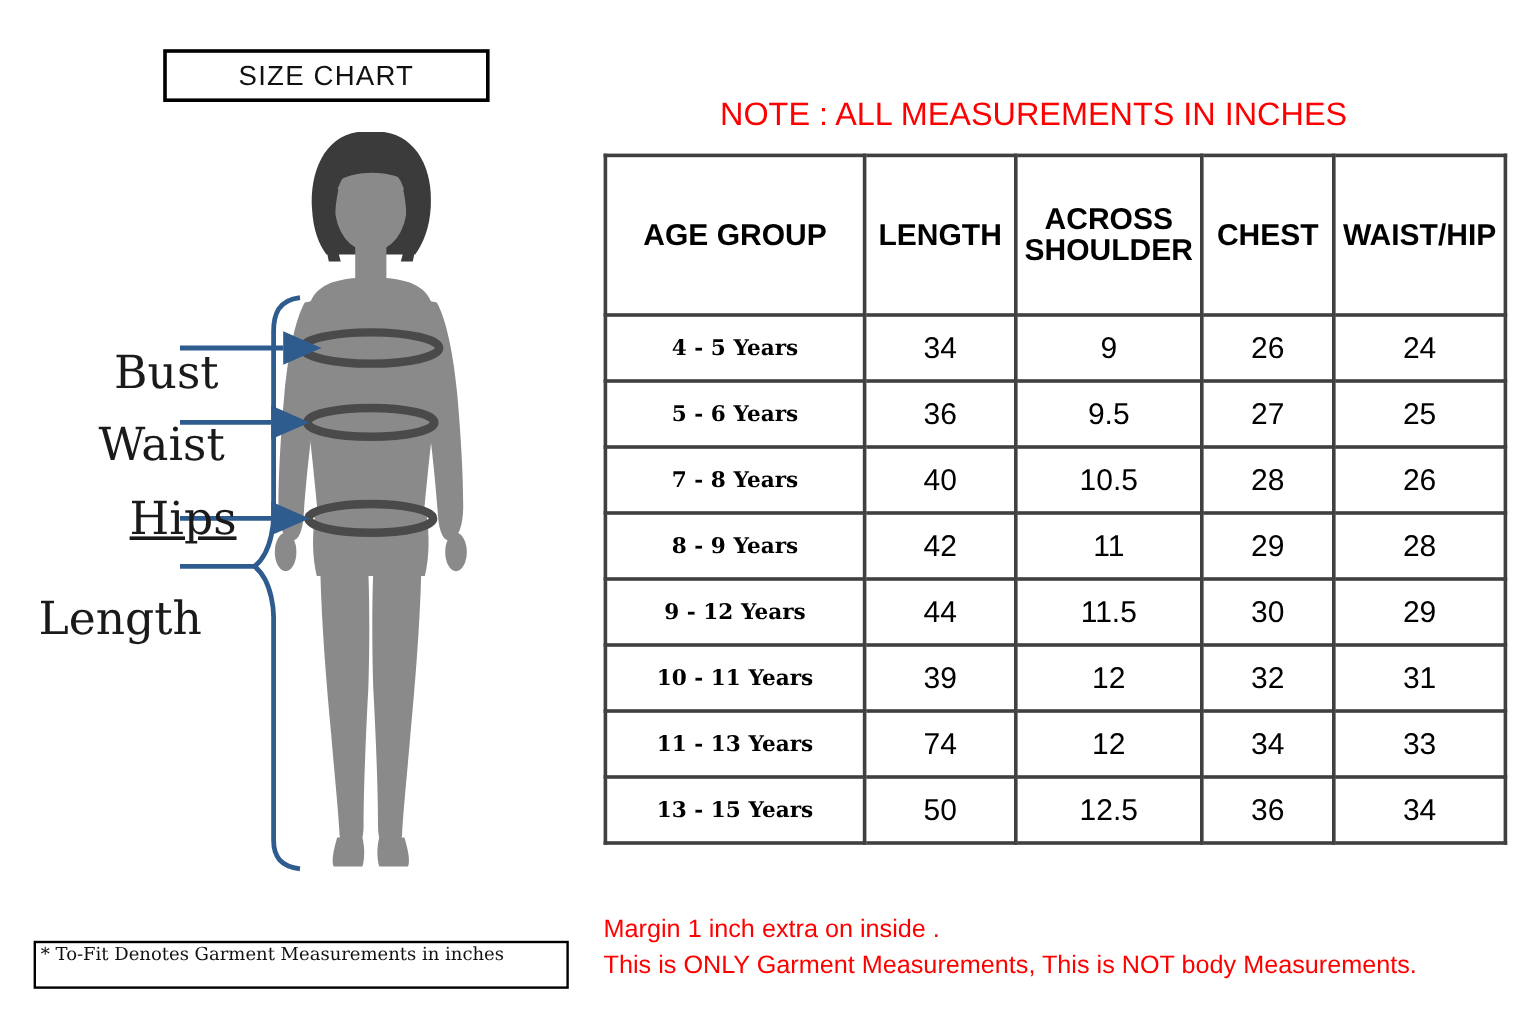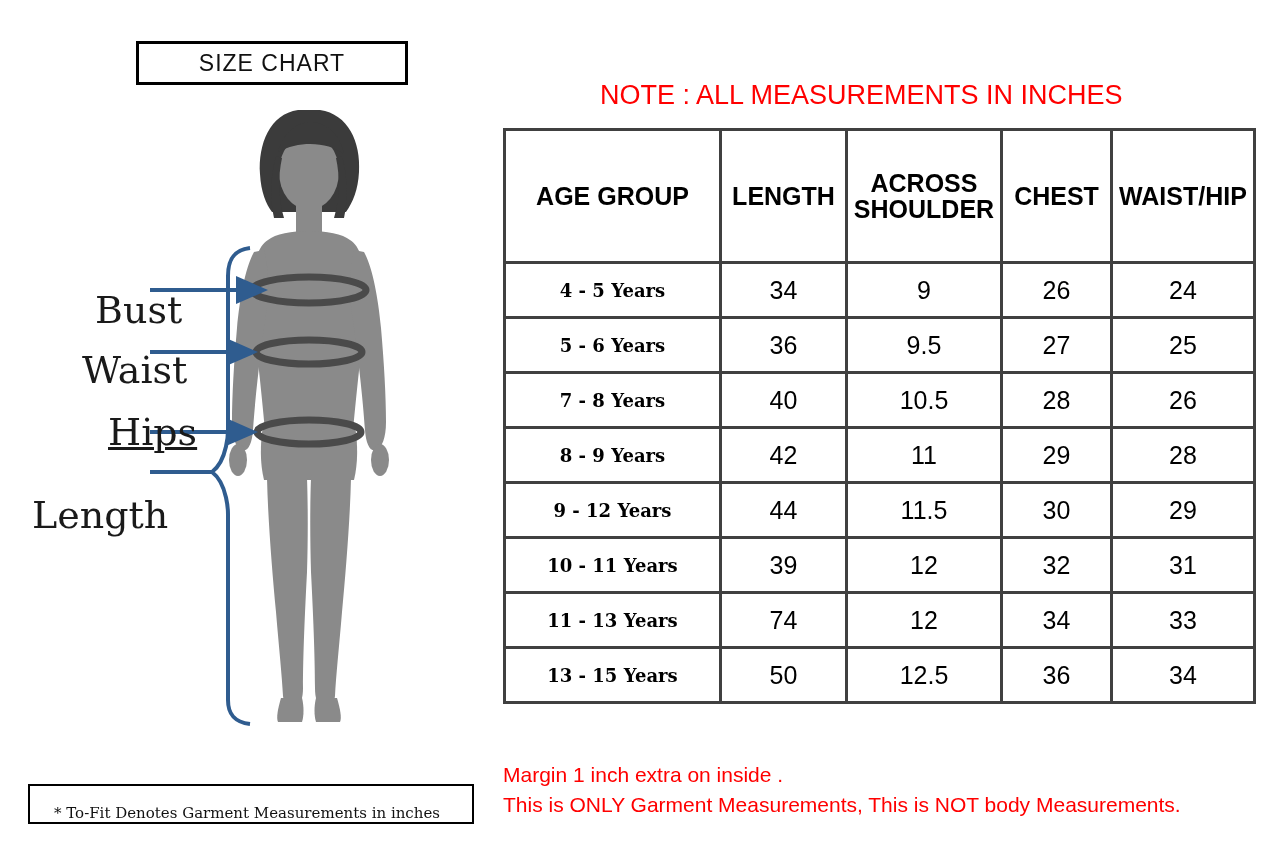--- a/index.html
+++ b/index.html
@@ -70,22 +70,22 @@
   
   #tofit-box {
     position: absolute;
     left: 28px;
     top: 784px;
     width: 446px;
     height: 40px;
     border: 2px solid #000000;
     box-sizing: border-box;
     display: flex;
-    align-items: flex-end;
-    padding-left: 24px;
+    align-items: flex-start;
+    padding-left: 4px;
     background: #ffffff;
   }
   #tofit-box .tofit-text {
     font-family: "DejaVu Serif", serif;
     font-size: 15px;
     color: #111111;
     white-space: nowrap;
   }
 
   

